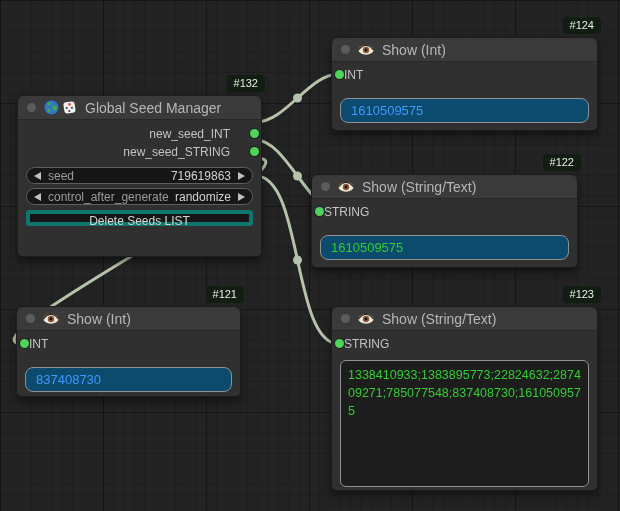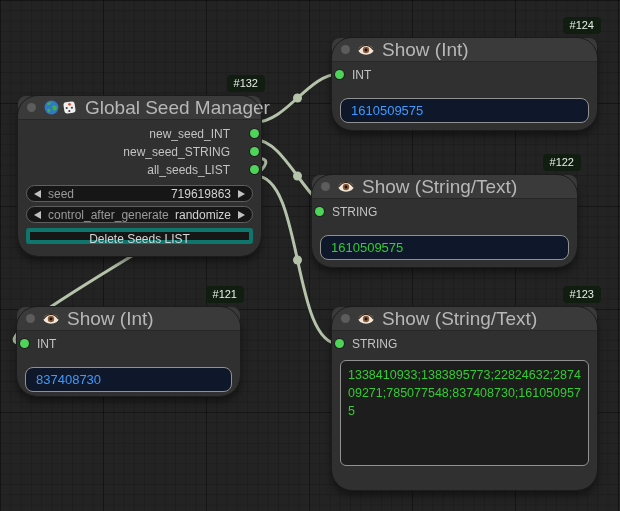--- a/index.html
+++ b/index.html
@@ -14,42 +14,42 @@
       linear-gradient(rgba(0,0,0,0.14) 1px, transparent 1px),
       linear-gradient(90deg, rgba(0,0,0,0.14) 1px, transparent 1px);
     background-size:103px 103px,103px 103px,10.3px 10.3px,10.3px 10.3px;
   }
   #wires { position:absolute; left:0; top:0; width:620px; height:511px; z-index:1; }
   .wire { stroke:var(--wire-color,#b4c3a9); stroke-width:3; fill:none; stroke-linecap:round; }
   .wire-dot { fill:var(--wire-color,#b4c3a9); }
 
   .node {
     position:absolute; z-index:2; background:#303030;
-    border-radius:20px; outline:1px solid #1c1c1c;
+    border-radius:4px; outline:1px solid #1c1c1c;
     box-shadow:0 5px 10px rgba(0,0,0,0.5);
   }
   .titlebar {
     height:24px; background:#3a3a3a; border-radius:8px 8px 0 0;
     display:flex; align-items:center; padding:0 9px;
     border-bottom:1px solid #272727;
   }
   .collapse-dot { width:9px; height:9px; border-radius:50%; background:#5c5c5c; flex:0 0 auto; }
   .title-icon { display:inline-flex; margin-left:8px; flex:0 0 auto; }
   .title-icon svg { display:block; }
-  .node-title { color:#b7b7b7; font-size:19px; margin-left:8px; white-space:nowrap; }
+  .node-title { color:#b7b7b7; font-size:14px; margin-left:8px; white-space:nowrap; }
 
   .badge {
     position:absolute; top:-21px; right:-4px; height:17px;
     background:var(--badge-bg,#101c10); color:var(--badge-text,#e4efe4);
     font-size:11px; line-height:17px; padding:0 7px; border-radius:4px;
     white-space:nowrap;
   }
 
   .slot { position:relative; height:18px; display:flex; align-items:center; font-size:12px; color:#c3c3c3; }
-  .slot.in  { padding-left:20px;align-items:center; }
+  .slot.in  { padding-left:12px;align-items:center; }
   .slot.out { justify-content:flex-end; padding-right:31px; }
   .port { position:absolute; width:9px; height:9px; border-radius:50%;
           background:var(--port-color,#4fd45a); box-shadow:0 0 0 1px rgba(0,0,0,0.35); top:4px; }
   .slot.in  .port { left:3px; }
   .slot.out .port { right:2px; }
   .outputs { padding-top:5px; }
   .inputs  { padding-top:4px; }
 
   .widget-combo {
     height:17px; margin:0 8px; background:#161616; border:1px solid #5f5f5f;
@@ -63,29 +63,29 @@
   .arrow-right { width:0; height:0; border-top:4px solid transparent; border-bottom:4px solid transparent; border-left:7px solid #c0c0c0; }
 
   .widget-button {
     display:block; width:calc(100% - 16px); margin:5px 8px 0; height:16px;
     background:#161616; border:4px solid #0f766e; border-radius:3px;
     color:#d6d6d6; font-size:12px; line-height:14px; text-align:center;
     font-family:inherit; cursor:pointer;
   }
 
   .field {
-    margin:14px 8px 0; height:25px; background:#0f172a;
+    margin:14px 8px 0; height:25px; background:#0c4a6e;
     border:1px solid #919191; border-radius:8px;
     display:flex; align-items:center; padding:0 10px;
     font-size:13px; white-space:nowrap; overflow:hidden;
   }
   .field.int-text    { color:var(--int-text-color,#3d9bff); }
   .field.string-text { color:var(--string-text-color,#33cc33); }
   .textfield {
-    margin:7px 8px 0; height:106px; background:#1d1d1d;
+    margin:7px 8px 0; height:127px; background:#1d1d1d;
     border:1px solid #919191; border-radius:6px;
     padding:5px 7px; font-size:12.5px; line-height:18px;
     word-break:break-all; overflow:hidden;
     color:var(--string-text-color,#33cc33);
   }
 </style>
 </head>
 <body>
 
 <div id="canvas">
@@ -126,24 +126,20 @@
     </div>
     <div class="outputs">
       <div class="slot out">
         <span>new_seed_INT</span>
         <span class="port"></span>
       </div>
       <div class="slot out">
         <span>new_seed_STRING</span>
         <span class="port"></span>
       </div>
-      <div class="slot out">
-        <span>all_seeds_LIST</span>
-        <span class="port"></span>
-      </div>
     </div>
     <div class="widget-combo" style="margin-top:6px;">
       <span class="arrow-left"></span>
       <span class="combo-label">seed</span>
       <span class="combo-value">719619863</span>
       <span class="arrow-right"></span>
     </div>
     <div class="widget-combo">
       <span class="arrow-left"></span>
       <span class="combo-label">control_after_generate</span>

